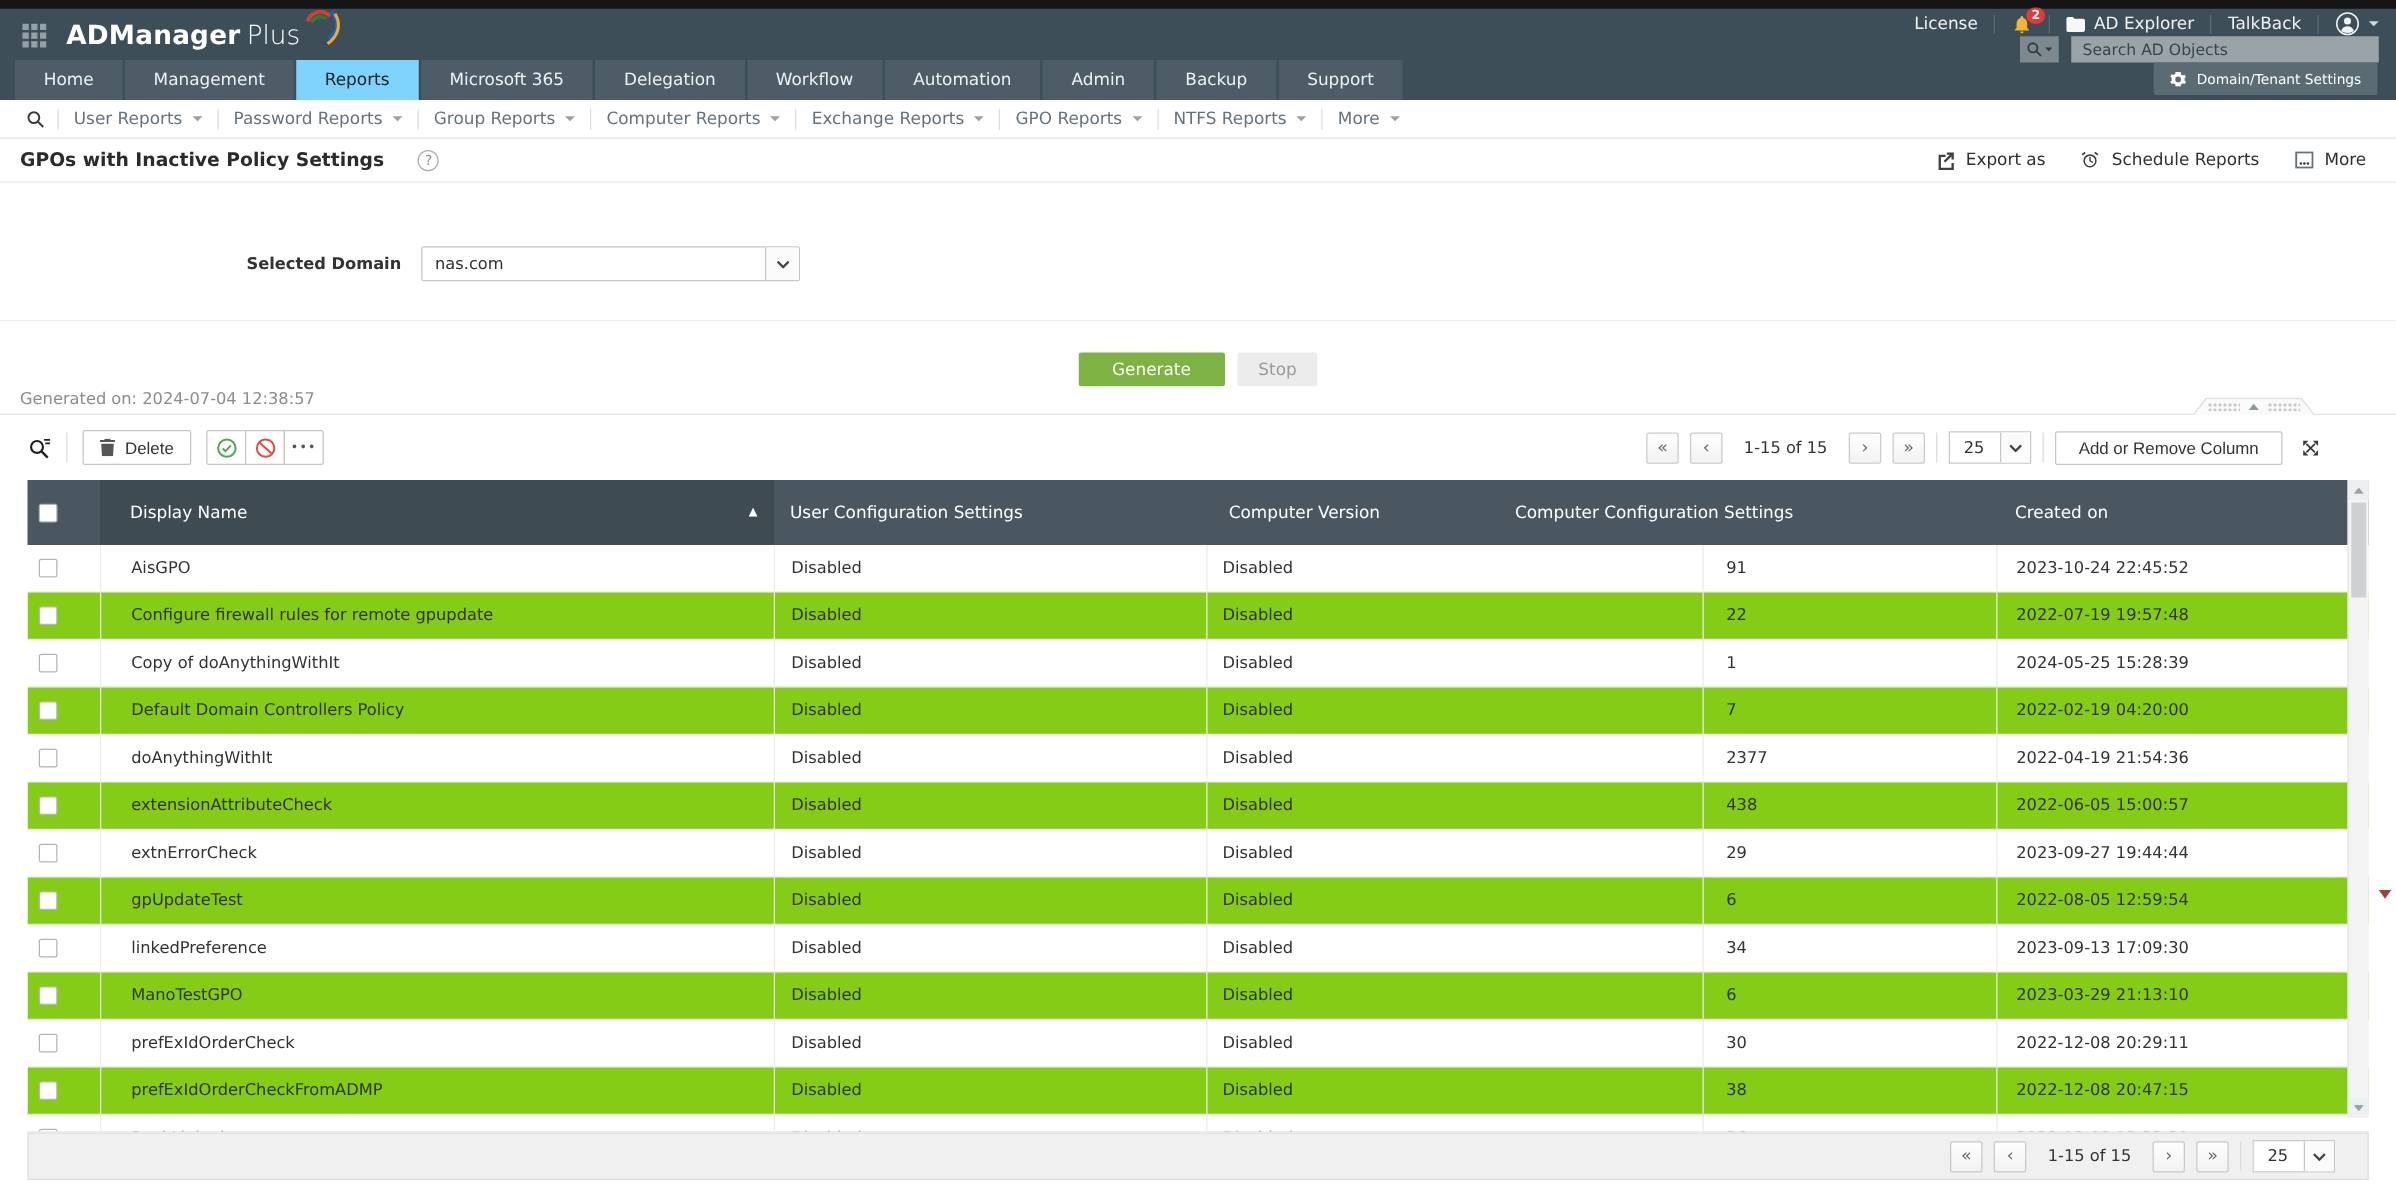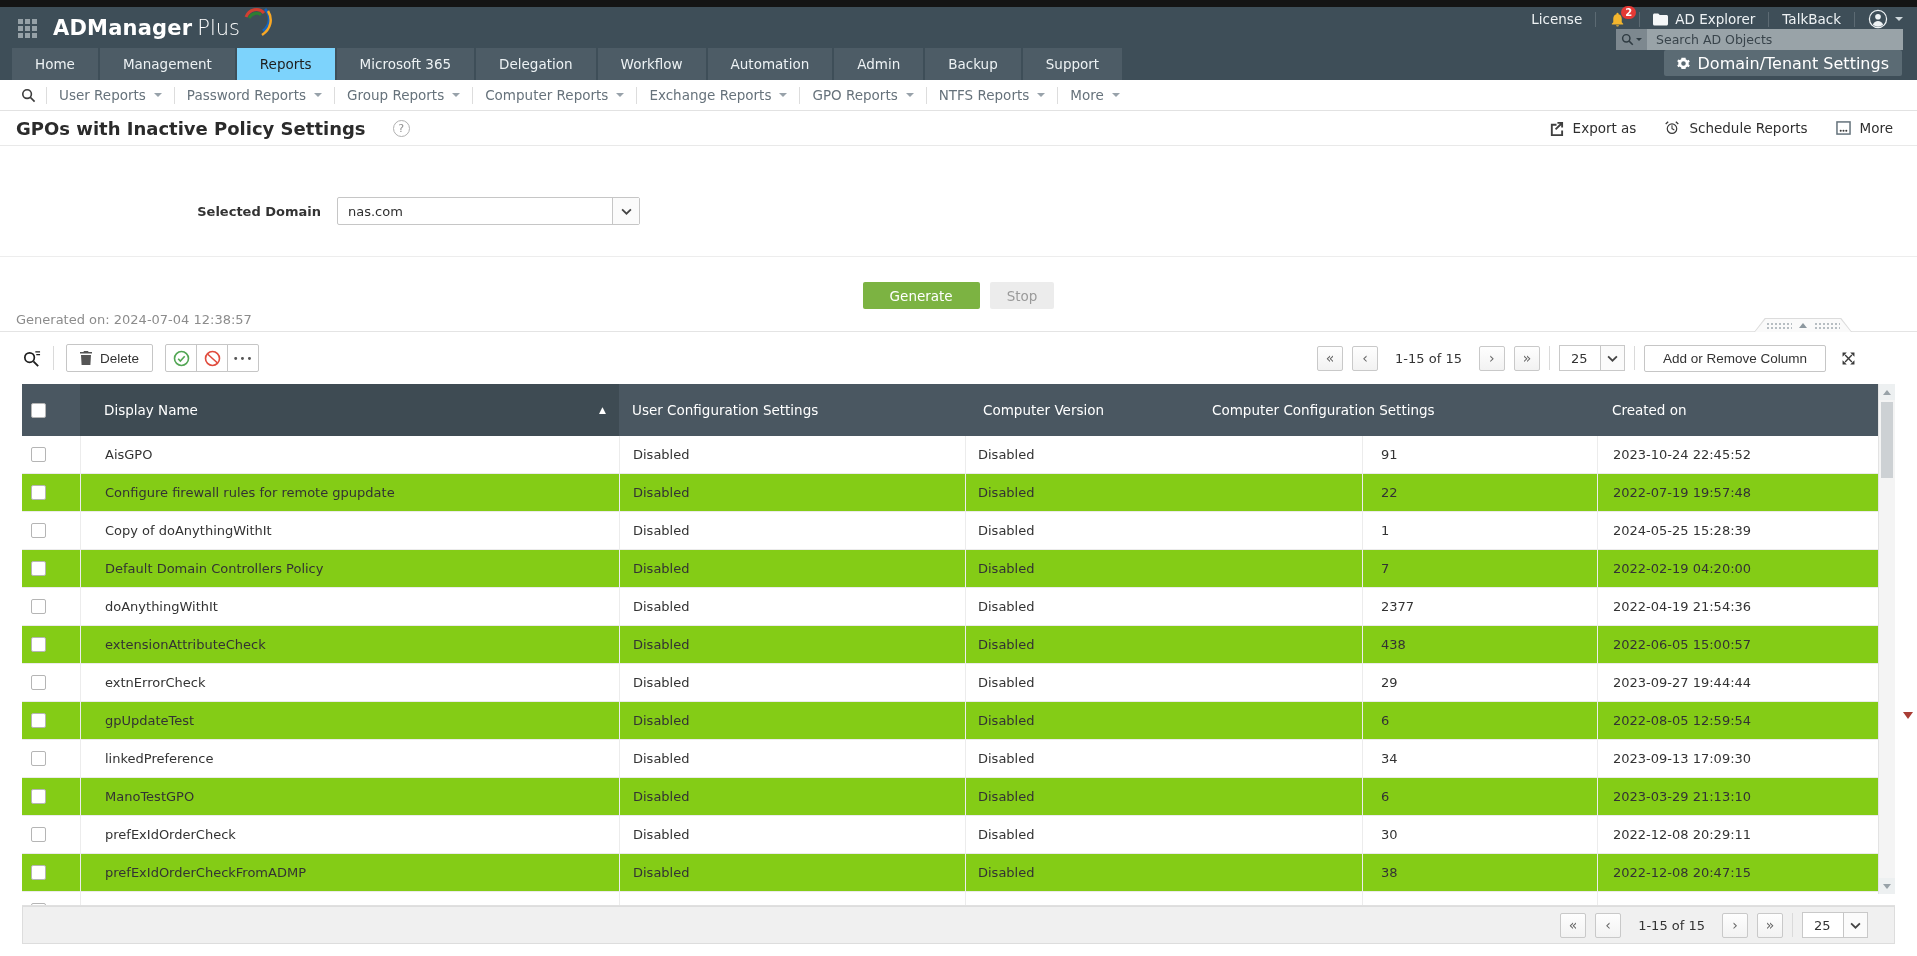--- a/index.html
+++ b/index.html
@@ -20,42 +20,42 @@
   .logo .l{font-size:21px;font-weight:300;margin-left:5px;}
   .swoosh{margin:-14px 0 0 2px;}
   .mast-utils{position:absolute;top:9px;right:14px;display:flex;align-items:center;gap:13px;color:#eef2f4;font-size:13.5px;}
   .vsep{width:1px;height:15px;background:#5c6a73;}
   .bell-wrap{position:relative;display:flex;cursor:pointer;}
   .badge{position:absolute;top:-5px;right:-10px;background:#e53935;color:#fff;font-size:10px;font-weight:700;
          border-radius:8px;padding:1px 4px;line-height:11px;}
   .util-item{display:flex;align-items:center;gap:7px;cursor:pointer;}
   .caret-w{width:0;height:0;border:4px solid transparent;border-top-color:#cfd8dc;margin-top:4px;}
 
-  .search-box{position:absolute;top:29px;right:14px;width:287px;height:21px;display:flex;}
+  .search-box{position:absolute;top:29px;right:14px;width:287px;height:21px;display:flex;gap:10px;}
   .search-ic{width:31px;background:#7d888f;display:flex;align-items:center;justify-content:center;gap:2px;cursor:pointer;}
   .search-ic .caret-s{width:0;height:0;border:3px solid transparent;border-top-color:#2f3b42;margin-top:3px;}
   .search-input{flex:1;border:0;background:#99a3a8;color:#222;padding:0 9px;outline:none;
                 font:12.5px "DejaVu Sans","Liberation Sans",sans-serif;}
   .search-input::placeholder{color:#39444b;opacity:1;}
 
   .tabrow{position:absolute;left:0;bottom:0;height:32px;display:flex;gap:2px;padding-left:12px;}
   .tab{background:#4d5c66;color:#edf2f4;line-height:32px;padding:0 23px;font-size:13.5px;cursor:pointer;white-space:nowrap;}
   .tab.active{background:#7dd3fc;color:#1e1e1e;}
   .domain-btn{position:absolute;right:15px;bottom:4px;height:26px;display:flex;align-items:center;gap:8px;
-              background:#5b6b74;color:#fff;padding:0 13px;border-radius:2px;font-size:16px;cursor:pointer;}
+              background:#5b6b74;color:#fff;padding:0 13px;border-radius:2px;font-size:11px;cursor:pointer;}
 
   
   .reportnav{height:31px;background:#fff;border-bottom:1px solid #e2e2e2;display:flex;align-items:center;padding-left:10px;color:#66727b;}
   .rn-search{width:36px;display:flex;justify-content:center;cursor:pointer;}
   .rn-item{display:flex;align-items:center;gap:8px;padding:0 12px;height:17px;border-left:1px solid #ddd;font-size:13.5px;cursor:pointer;white-space:nowrap;}
   .caret{width:0;height:0;border:4px solid transparent;border-top-color:#98a2aa;margin-top:4px;}
 
   
   .pagehead{height:35px;display:flex;align-items:center;padding:0 16px;border-bottom:1px solid #e9e9e9;}
-  .page-title{font-size:18px;font-weight:700;color:#2b2b2b;}
+  .page-title{font-size:15px;font-weight:700;color:#2b2b2b;}
   .help{width:17px;height:17px;border-radius:50%;border:1px solid #b0b0b0;color:#909090;font-size:11px;
         display:flex;align-items:center;justify-content:center;margin-left:27px;cursor:pointer;}
   .page-actions{margin-left:auto;display:flex;align-items:center;gap:28px;padding-right:8px;}
   .pa{display:flex;align-items:center;gap:9px;color:#2f2f2f;font-size:13.5px;cursor:pointer;}
 
   
   .formarea{height:111px;border-bottom:1px solid #ededed;position:relative;}
   .formrow{position:absolute;top:51px;left:0;display:flex;align-items:center;}
   .formlabel{width:321px;text-align:right;font-weight:700;color:#333;}
   .selectbox{margin-left:16px;width:303px;height:28px;border:1px solid #c6c6c6;border-radius:2px;background:#fff;

